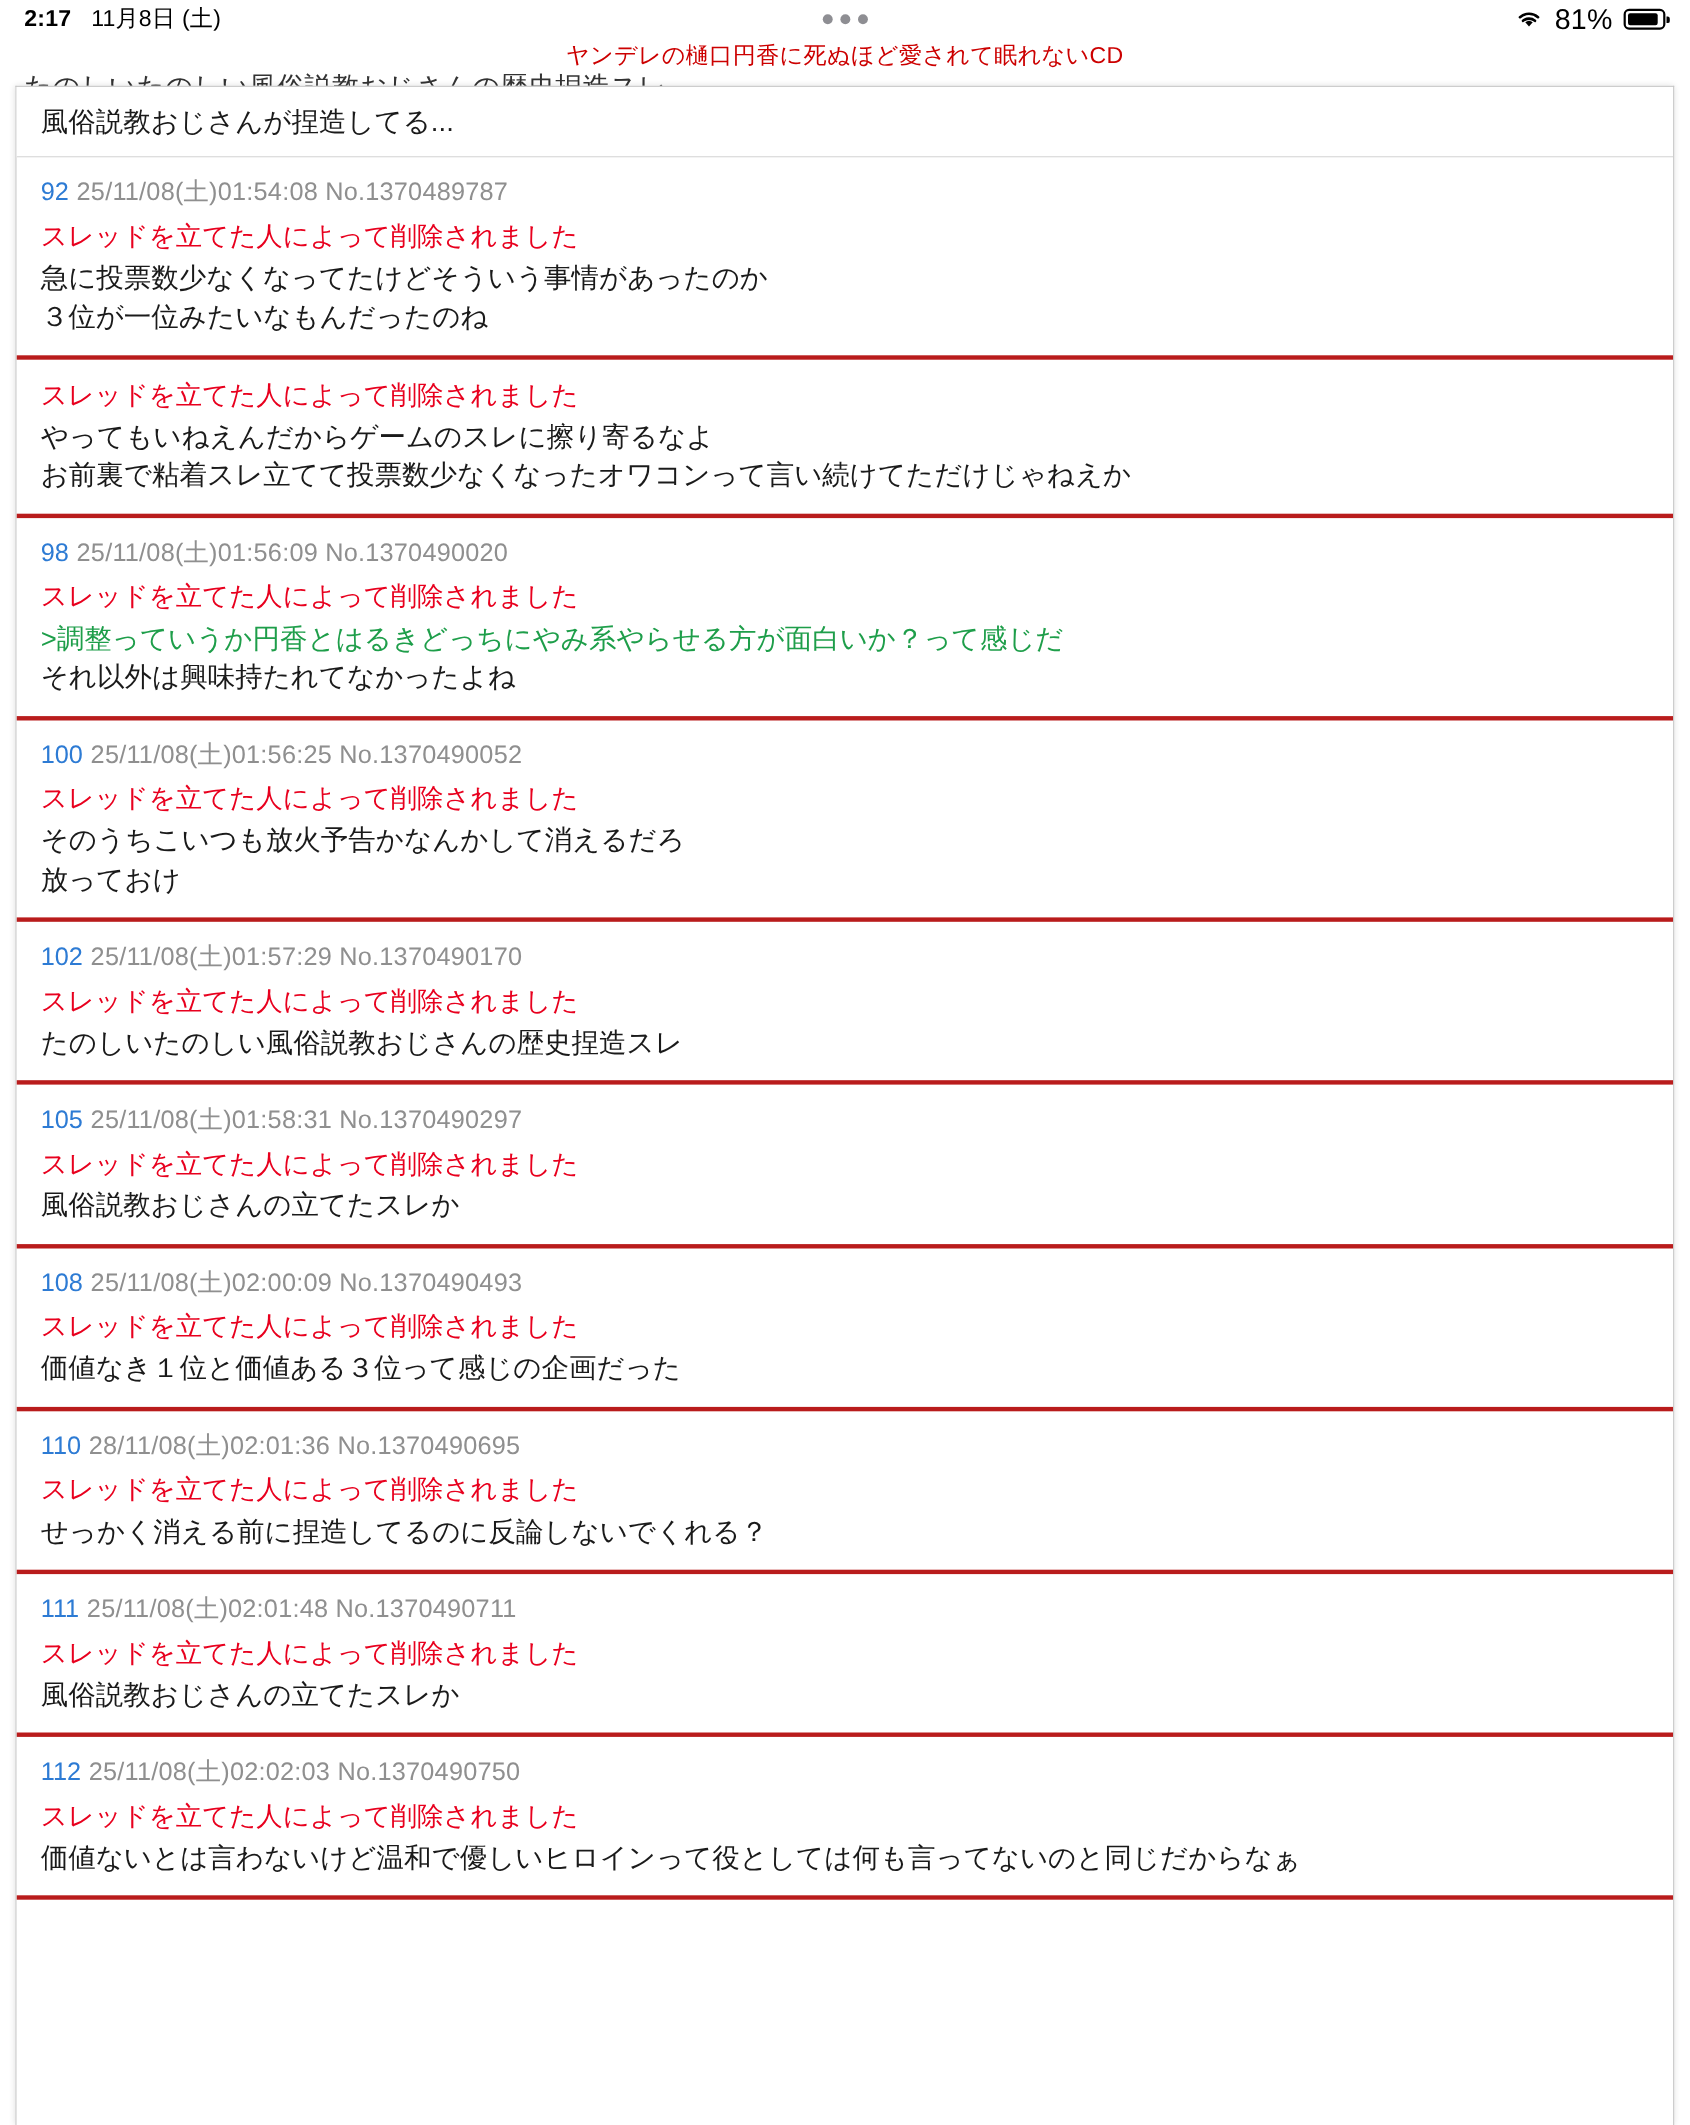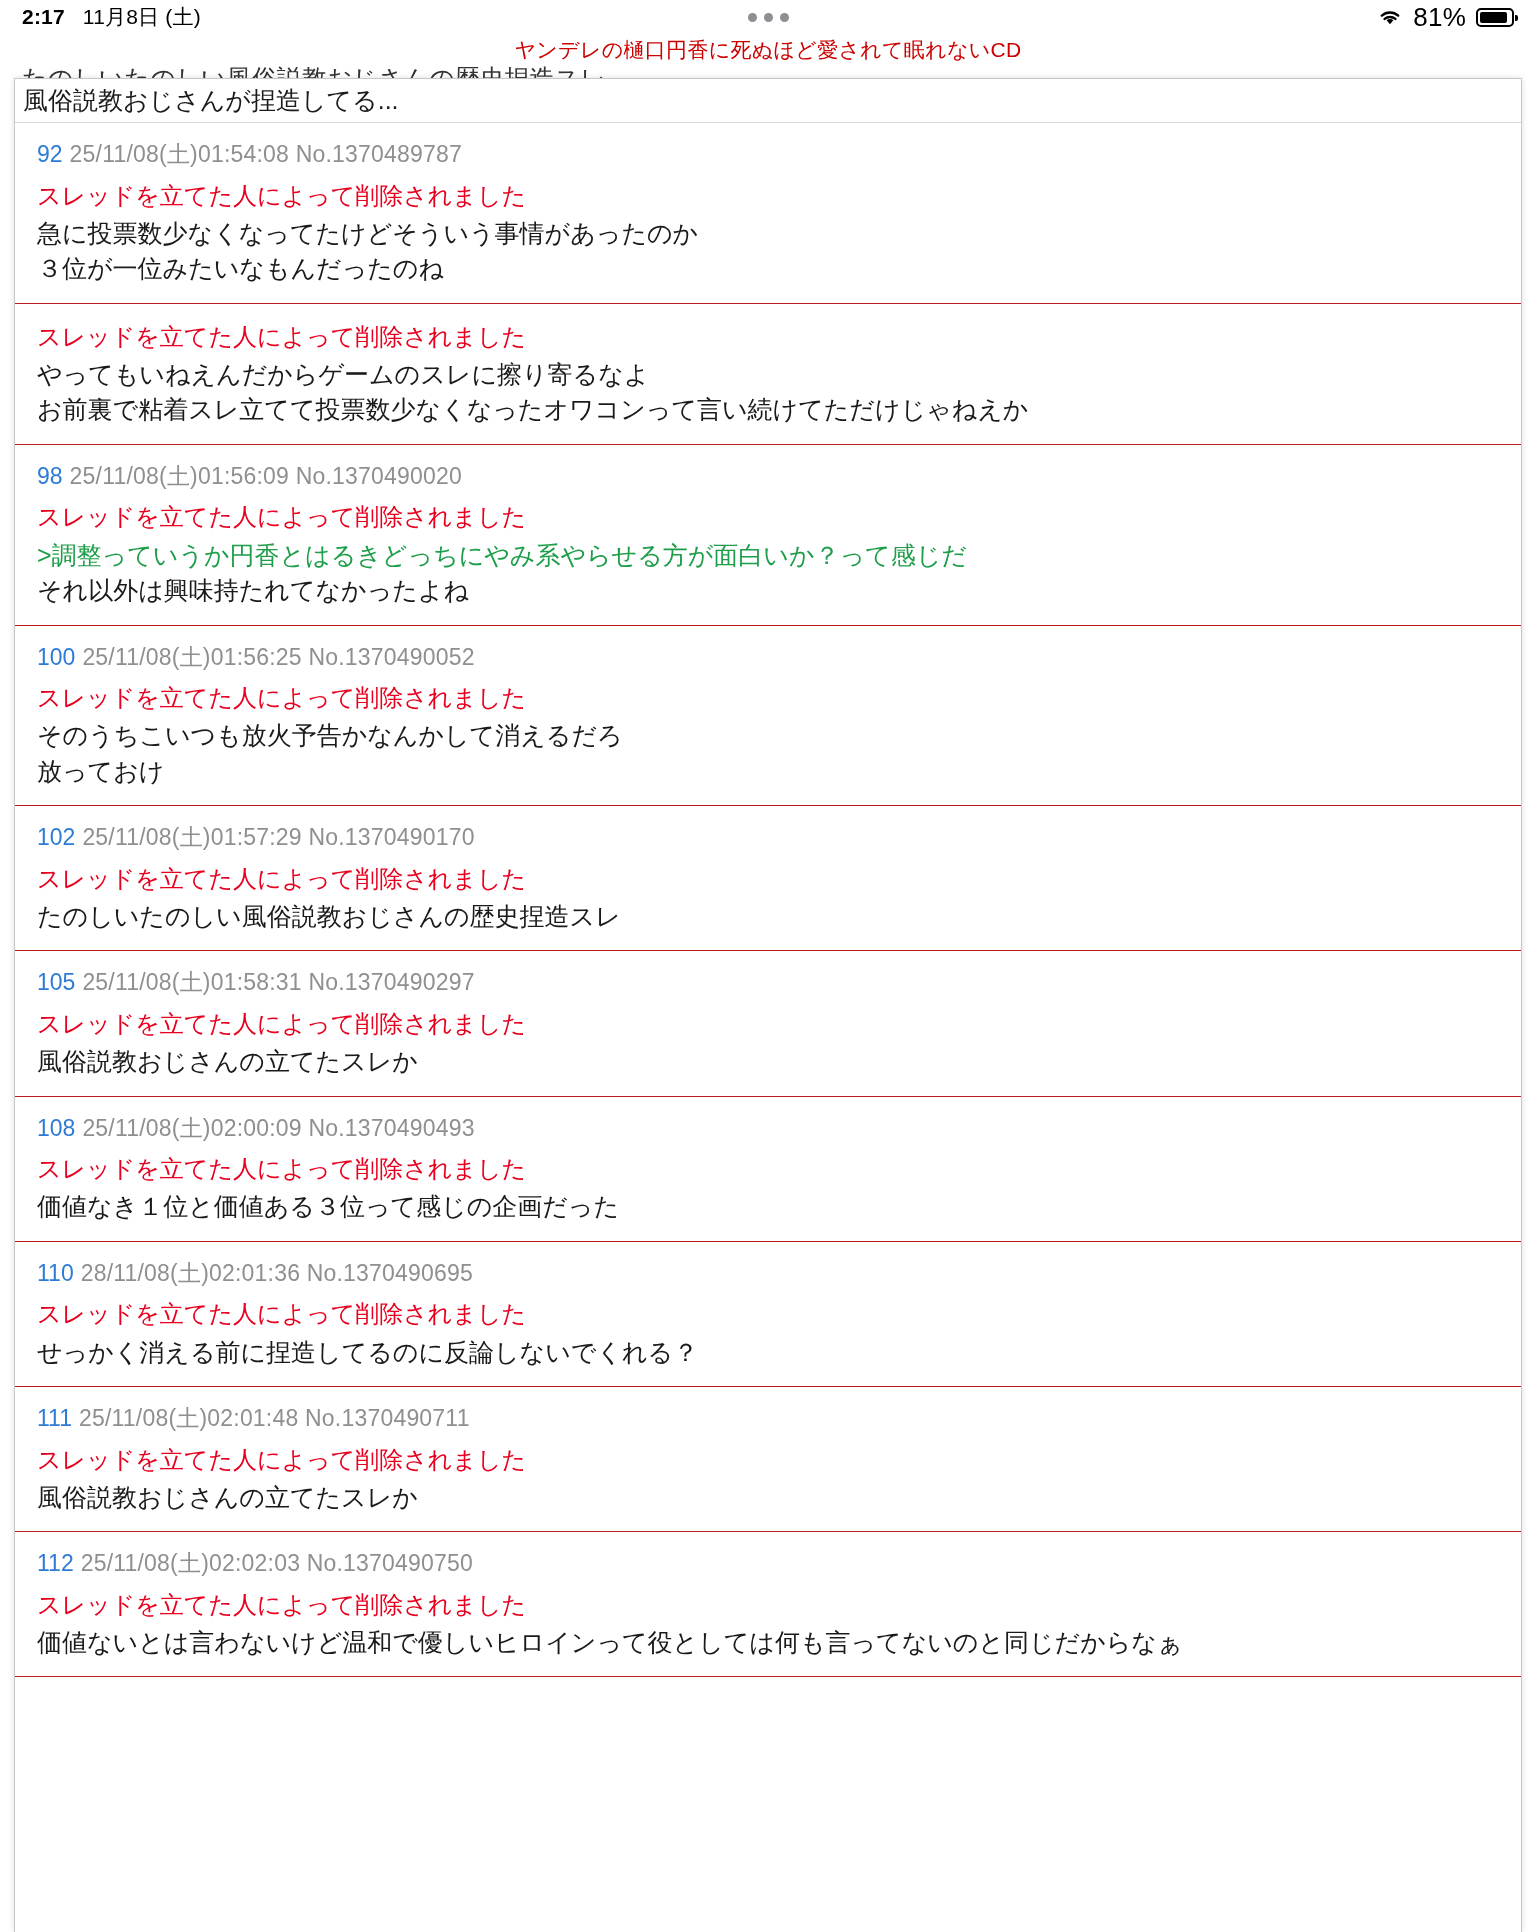--- a/index.html
+++ b/index.html
@@ -102,40 +102,40 @@
     width: 1508px;
     bottom: 0;
     background: #ffffff;
     border: 1px solid #c8c8c8;
     border-bottom: none;
     box-shadow: 0 0 6px rgba(0,0,0,0.13);
     z-index: 2;
     overflow: hidden;
   }
   .overlay-header {
-    height: 44px;
+    height: 64px;
     display: flex;
     align-items: center;
-    padding: 0 8px;
+    padding: 0 22px;
     border-bottom: 1px solid #d6d6d6;
     background: #ffffff;
   }
   .overlay-title {
     font-size: 25px;
     color: #1a1a1a;
     white-space: nowrap;
     overflow: hidden;
     text-overflow: ellipsis;
   }
 
   .post-list { }
 
   .post {
     padding: 14px 22px 16px 22px;
-    border-bottom: 1px solid #b91c1c;
+    border-bottom: 4px solid #b91c1c;
   }
   .post-meta {
     font-size: 23px;
     line-height: 1.5;
     color: #8a8a8a;
     margin-bottom: 5px;
     white-space: nowrap;
   }
   .post-no {
     color: #2d7bd4;

